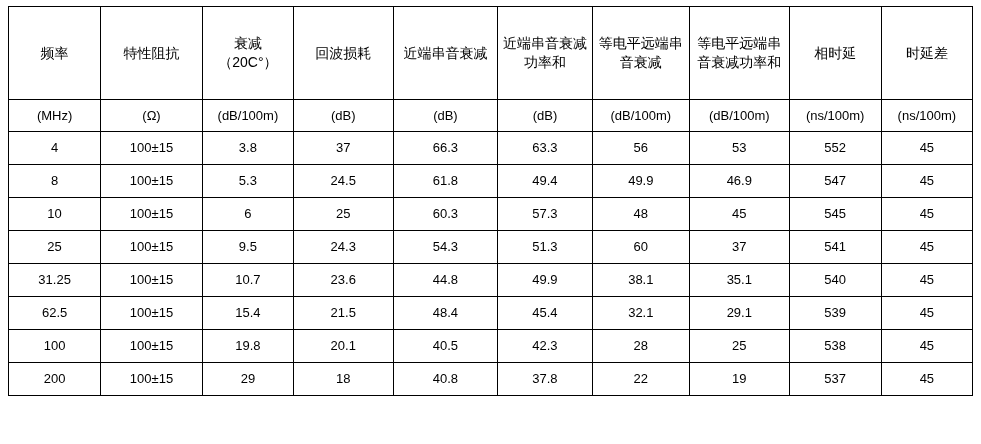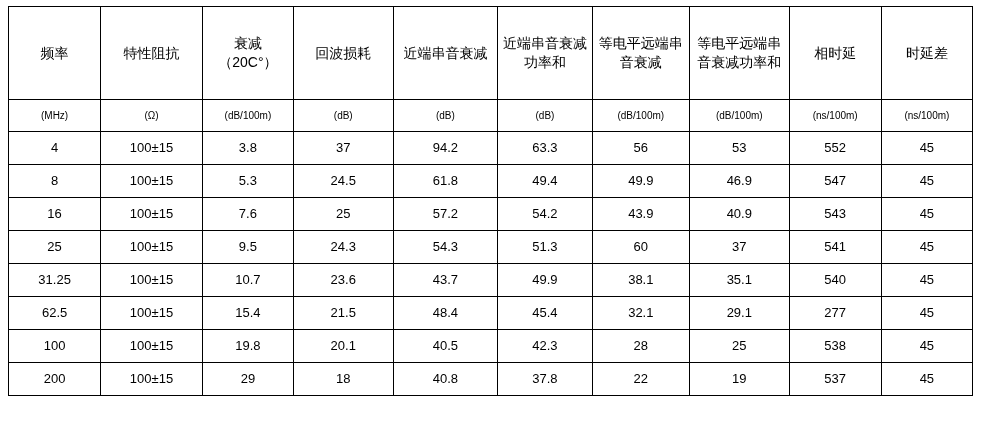--- a/index.html
+++ b/index.html
@@ -34,21 +34,21 @@
     line-height: 1.35;
     word-break: break-word;
   }
   table.spec-table thead th.head-cell {
     height: 86px;
     font-size: 14px;
     padding: 3px 4px;
   }
   table.spec-table tr.unit-row td {
     height: 27px;
-    font-size: 10px;
+    font-size: 13px;
   }
   table.spec-table tbody tr.data-row td {
     height: 28px;
     font-size: 13px;
   }
   col.c0 { width: 88px; }
   col.c1 { width: 97px; }
   col.c2 { width: 87px; }
   col.c3 { width: 95px; }
   col.c4 { width: 100px; }
@@ -101,85 +101,85 @@
         <td>(ns/100m)</td>
         <td>(ns/100m)</td>
       </tr>
     </thead>
     <tbody>
       <tr class="data-row">
         <td>4</td>
         <td>100±15</td>
         <td>3.8</td>
         <td>37</td>
-        <td>94.2</td>
+        <td>66.3</td>
         <td>63.3</td>
         <td>56</td>
         <td>53</td>
         <td>552</td>
         <td>45</td>
       </tr>
       <tr class="data-row">
         <td>8</td>
         <td>100±15</td>
         <td>5.3</td>
         <td>24.5</td>
         <td>61.8</td>
         <td>49.4</td>
         <td>49.9</td>
         <td>46.9</td>
         <td>547</td>
         <td>45</td>
       </tr>
       <tr class="data-row">
-        <td>16</td>
-        <td>100±15</td>
-        <td>7.6</td>
+        <td>10</td>
+        <td>100±15</td>
+        <td>6</td>
         <td>25</td>
-        <td>57.2</td>
-        <td>54.2</td>
-        <td>43.9</td>
-        <td>40.9</td>
-        <td>543</td>
+        <td>60.3</td>
+        <td>57.3</td>
+        <td>48</td>
+        <td>45</td>
+        <td>545</td>
         <td>45</td>
       </tr>
       <tr class="data-row">
         <td>25</td>
         <td>100±15</td>
         <td>9.5</td>
         <td>24.3</td>
         <td>54.3</td>
         <td>51.3</td>
         <td>60</td>
         <td>37</td>
         <td>541</td>
         <td>45</td>
       </tr>
       <tr class="data-row">
         <td>31.25</td>
         <td>100±15</td>
         <td>10.7</td>
         <td>23.6</td>
-        <td>43.7</td>
+        <td>44.8</td>
         <td>49.9</td>
         <td>38.1</td>
         <td>35.1</td>
         <td>540</td>
         <td>45</td>
       </tr>
       <tr class="data-row">
         <td>62.5</td>
         <td>100±15</td>
         <td>15.4</td>
         <td>21.5</td>
         <td>48.4</td>
         <td>45.4</td>
         <td>32.1</td>
         <td>29.1</td>
-        <td>277</td>
+        <td>539</td>
         <td>45</td>
       </tr>
       <tr class="data-row">
         <td>100</td>
         <td>100±15</td>
         <td>19.8</td>
         <td>20.1</td>
         <td>40.5</td>
         <td>42.3</td>
         <td>28</td>

